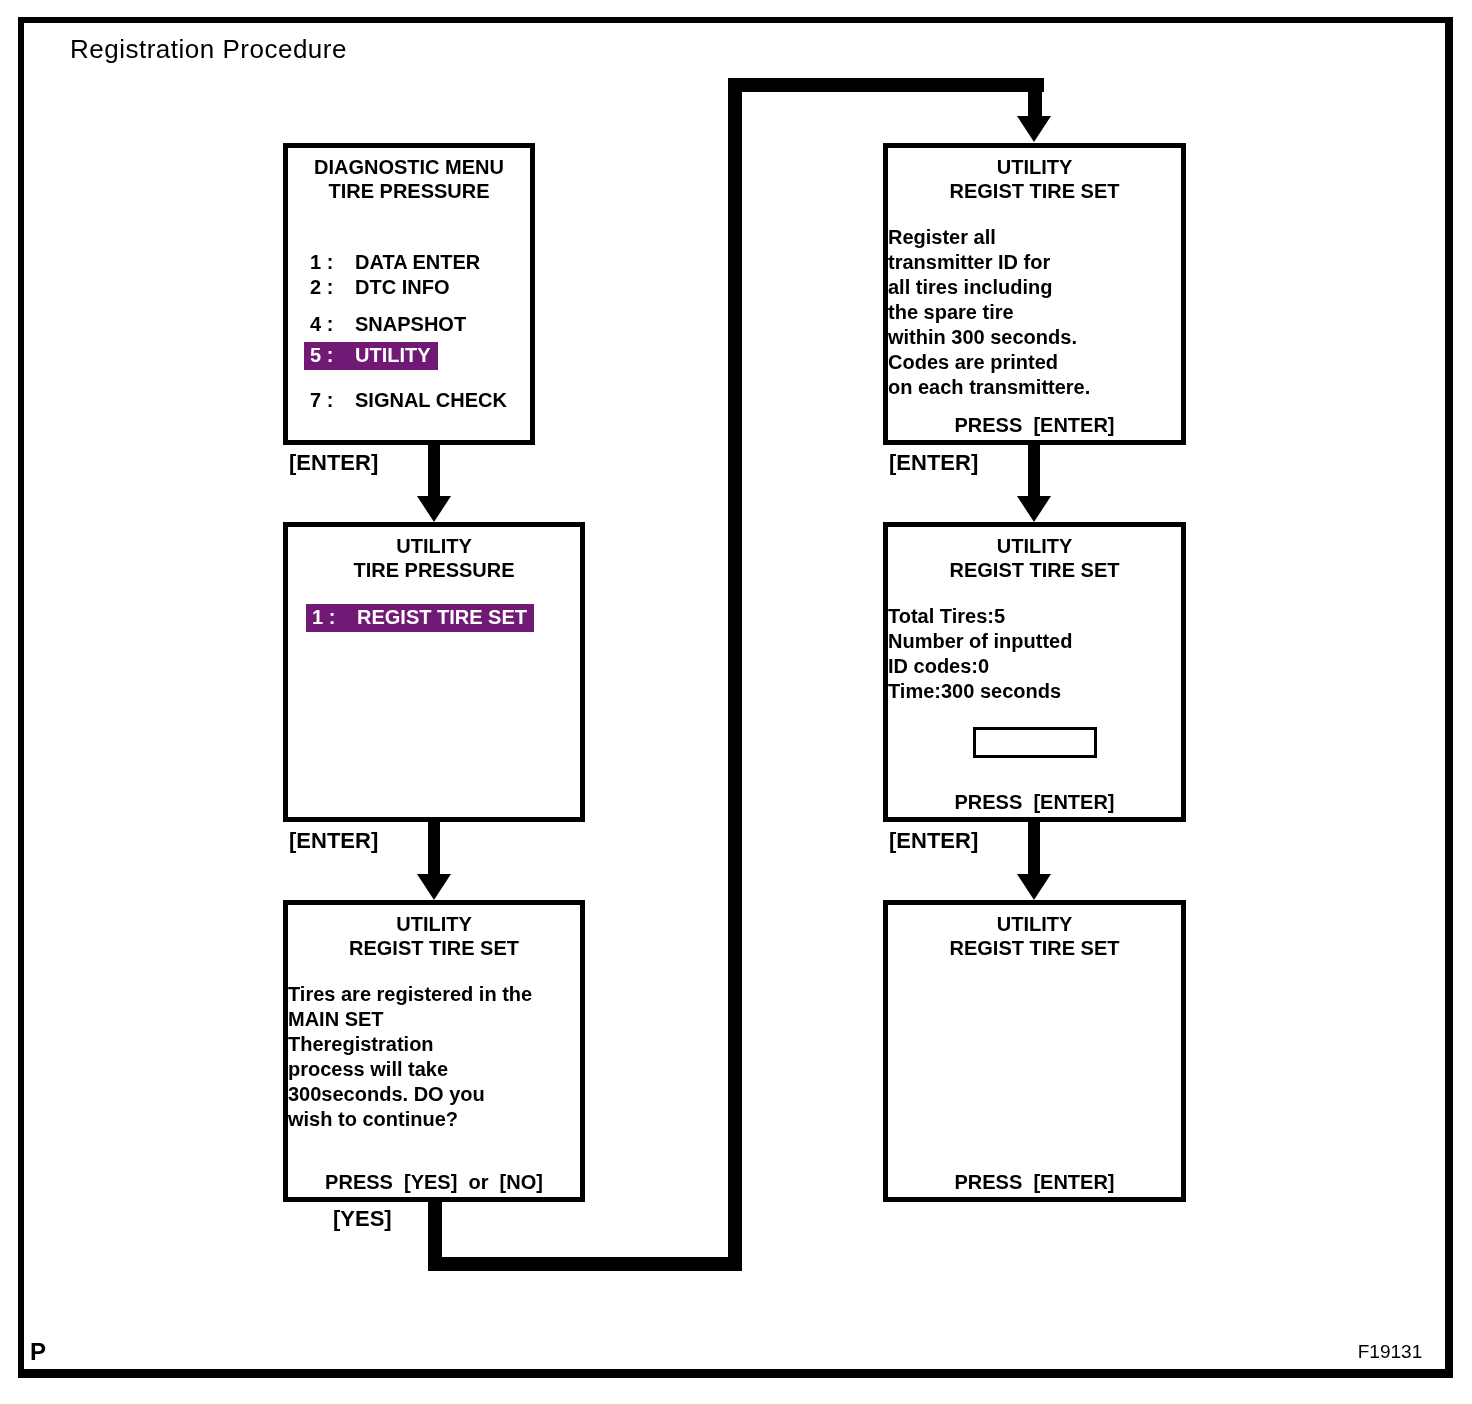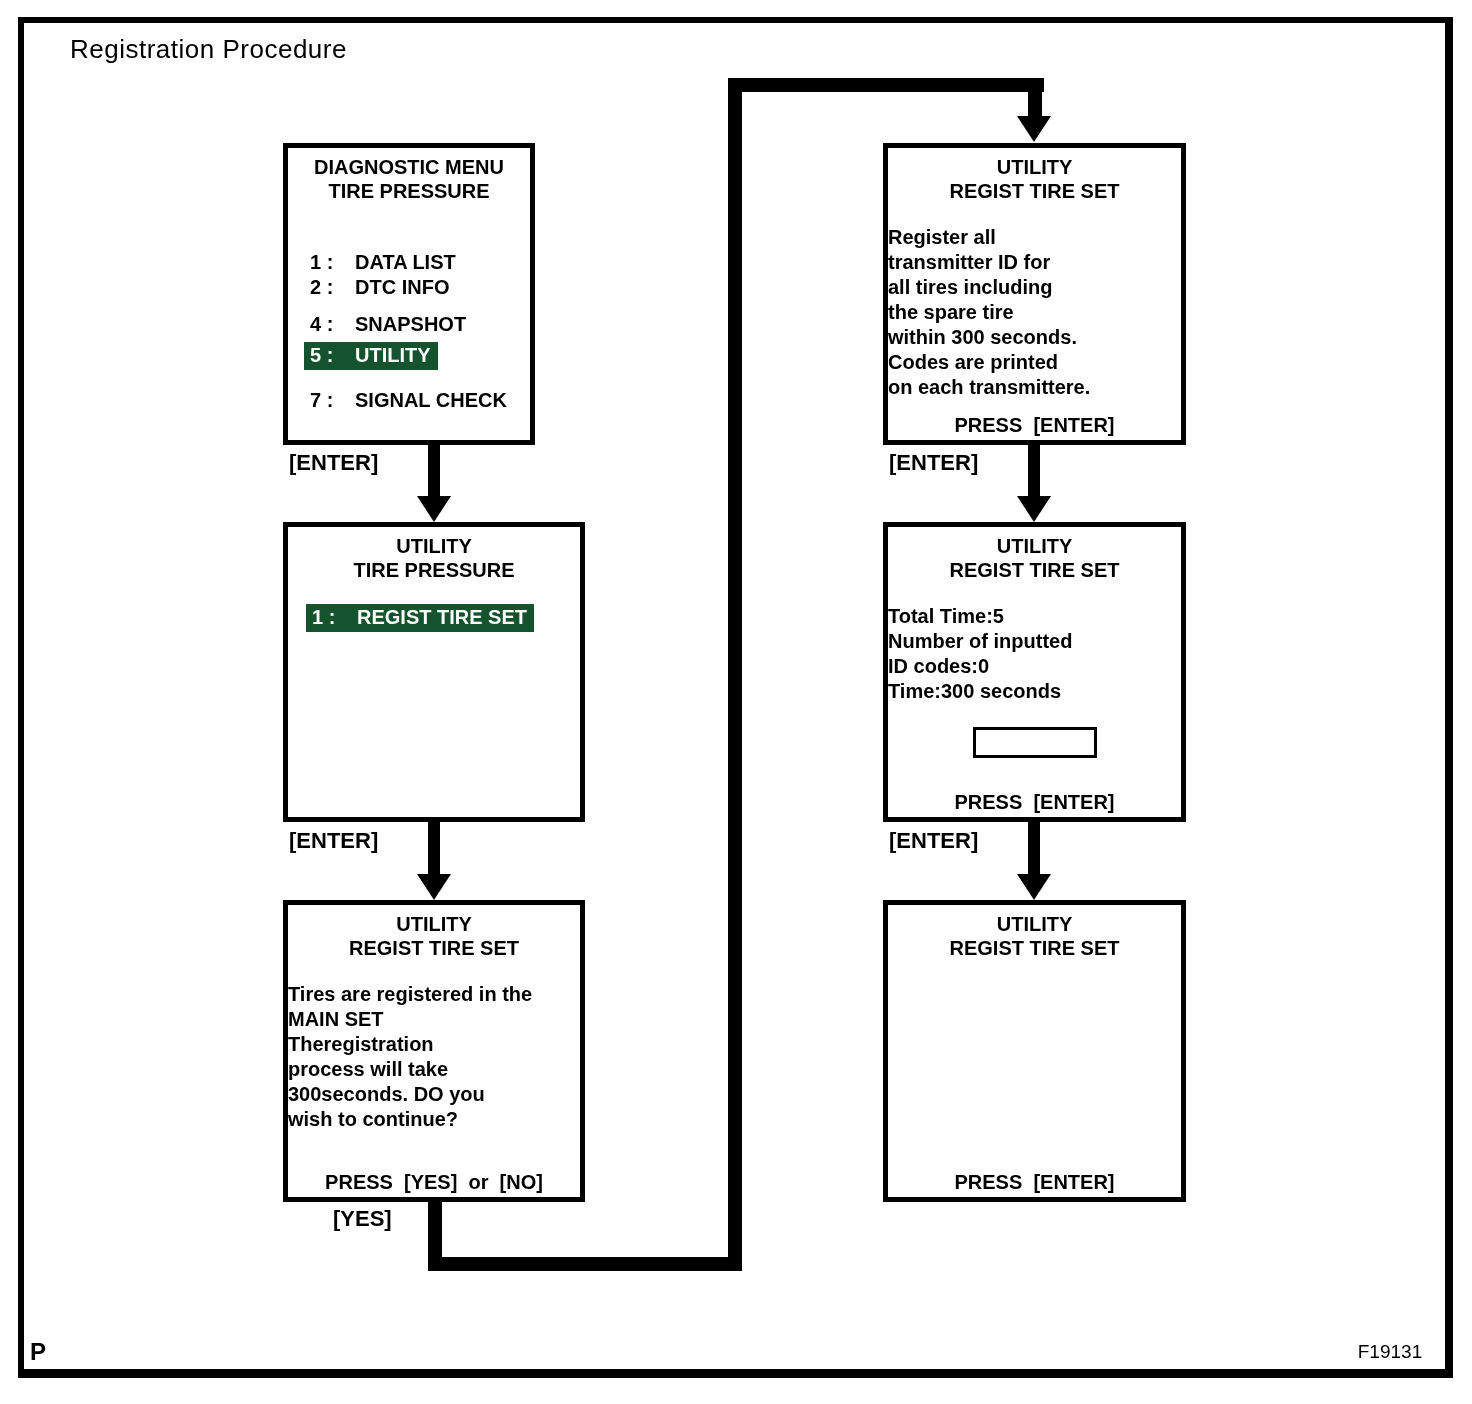--- a/index.html
+++ b/index.html
@@ -59,21 +59,21 @@
   }
   .menu-row {
     position: absolute;
     left: 16px;
     white-space: nowrap;
   }
   .rowline {
     display: inline-block;
     padding: 1px 7px 2px 6px;
   }
-  .rowline.hl { background: #14532d; color: #fff; }
+  .rowline.hl { background: #701a75; color: #fff; }
   .num { display: inline-block; width: 32px; }
   .lbl { margin-left: 13px; }
 
   .id-input-box {
     position: absolute;
     left: 85px; top: 200px;
     width: 124px; height: 31px;
     border: 3px solid #000;
     background: #fff;
   }
@@ -116,21 +116,21 @@
 <div class="frame"></div>
 
 <div class="diagram-title">Registration Procedure</div>
 
 <div class="screen" style="left:283px;top:143px;width:252px;height:302px;">
   <div class="scr-header">
     <div>DIAGNOSTIC MENU</div>
     <div>TIRE PRESSURE</div>
   </div>
   <div class="menu-row" style="top:101px;">
-    <span class="rowline"><span class="num">1 :</span><span class="lbl">DATA LIST</span></span>
+    <span class="rowline"><span class="num">1 :</span><span class="lbl">DATA ENTER</span></span>
   </div>
   <div class="menu-row" style="top:126px;">
     <span class="rowline"><span class="num">2 :</span><span class="lbl">DTC INFO</span></span>
   </div>
   <div class="menu-row" style="top:163px;">
     <span class="rowline"><span class="num">4 :</span><span class="lbl">SNAPSHOT</span></span>
   </div>
   <div class="menu-row" style="top:194px;">
     <span class="rowline hl"><span class="num">5 :</span><span class="lbl">UTILITY</span></span>
   </div>
@@ -176,21 +176,21 @@
 Codes are printed
 on each transmittere.</div>
   <div class="scr-footer">PRESS  [ENTER]</div>
 </div>
 
 <div class="screen" style="left:883px;top:522px;width:303px;height:300px;">
   <div class="scr-header">
     <div>UTILITY</div>
     <div>REGIST TIRE SET</div>
   </div>
-  <div class="scr-body">Total Time:5
+  <div class="scr-body">Total Tires:5
 Number of inputted
 ID codes:0
 Time:300 seconds</div>
   <div class="id-input-box"></div>
   <div class="scr-footer">PRESS  [ENTER]</div>
 </div>
 
 <div class="screen" style="left:883px;top:900px;width:303px;height:302px;">
   <div class="scr-header">
     <div>UTILITY</div>

